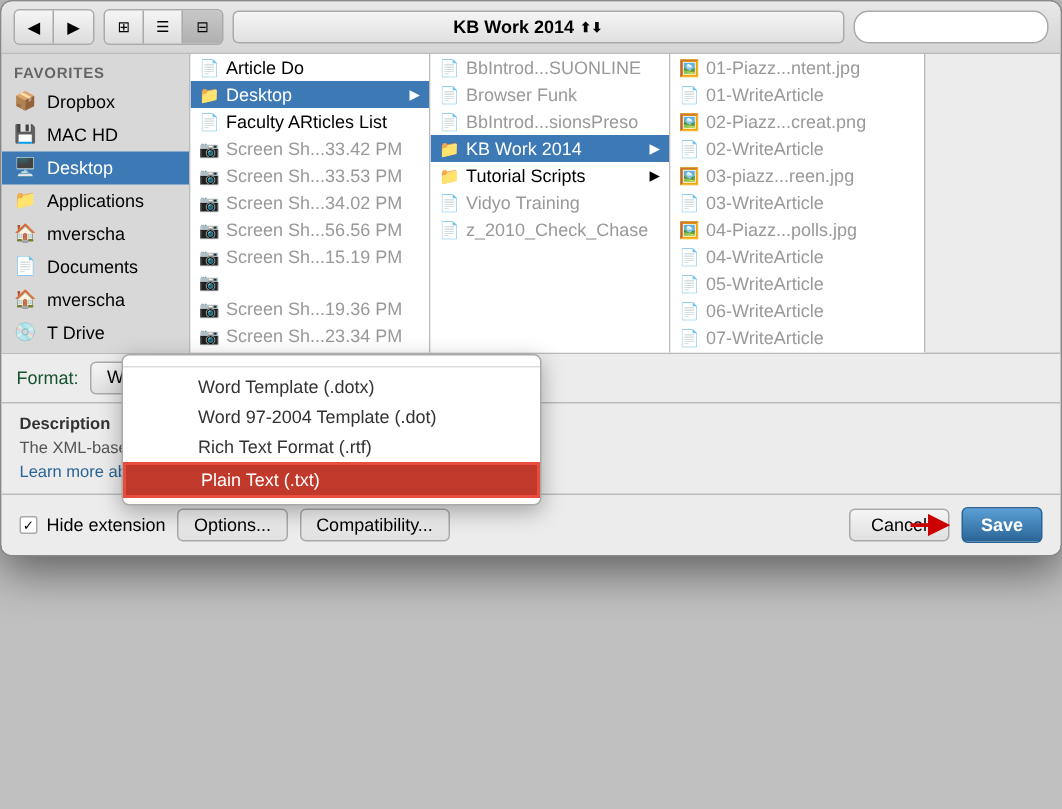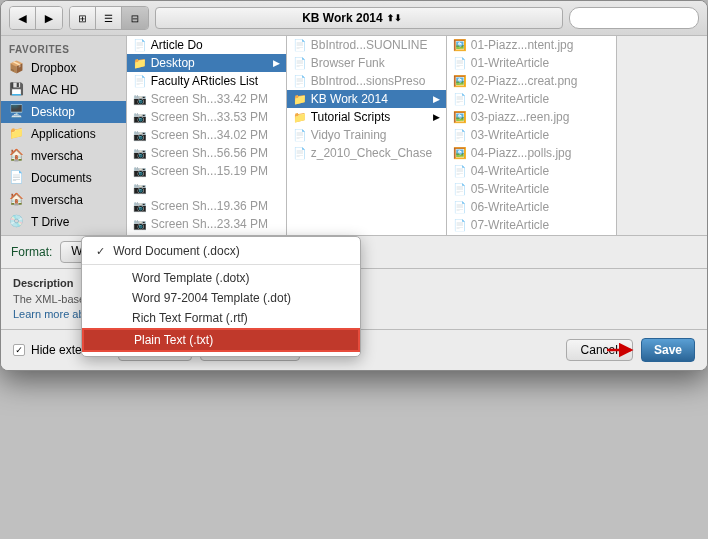--- a/index.html
+++ b/index.html
@@ -618,23 +618,20 @@
 
   <div style="position:relative;">
 
     <div class="format-bar">
       <span class="format-label">Format:</span>
       <div class="format-dropdown">
         <div class="format-dropdown-btn">Word Document (.docx) ▼</div>
       </div>
 
       <div class="dropdown-menu">
-        <div class="dropdown-menu-item checked">
-          <span>Word Document (.docx)</span>
-        </div>
         <div class="dropdown-divider"></div>
         <div class="dropdown-menu-item">
           <span style="width:12px;display:inline-block;"></span>
           <span>Word Template (.dotx)</span>
         </div>
         <div class="dropdown-menu-item">
           <span style="width:12px;display:inline-block;"></span>
           <span>Word 97-2004 Template (.dot)</span>
         </div>
         <div class="dropdown-menu-item">

